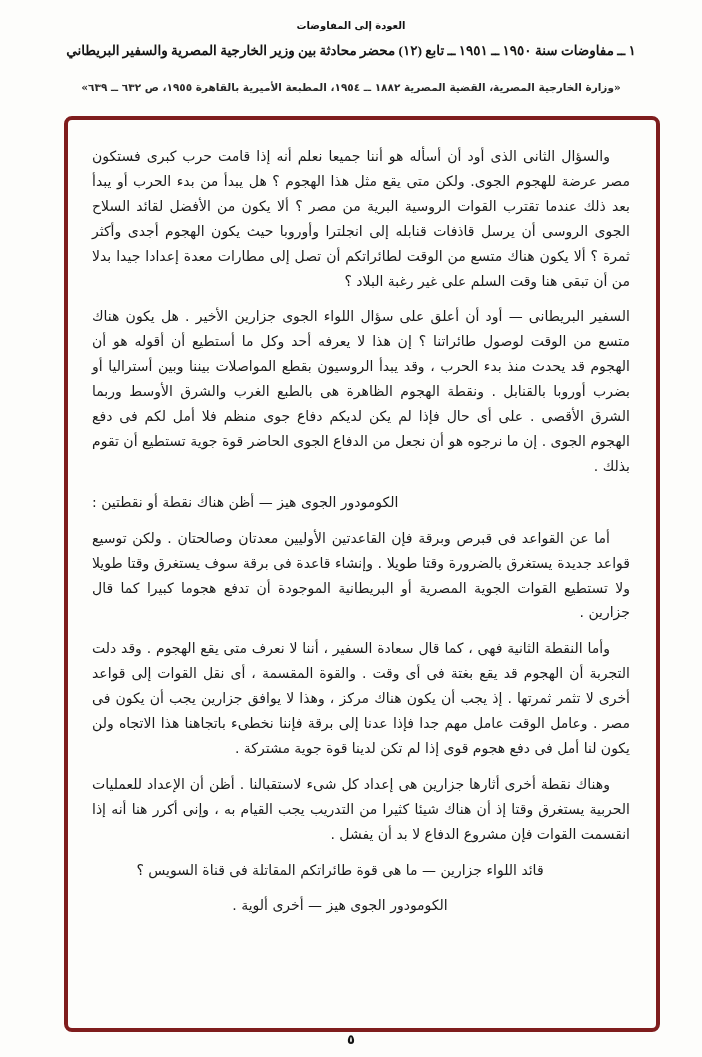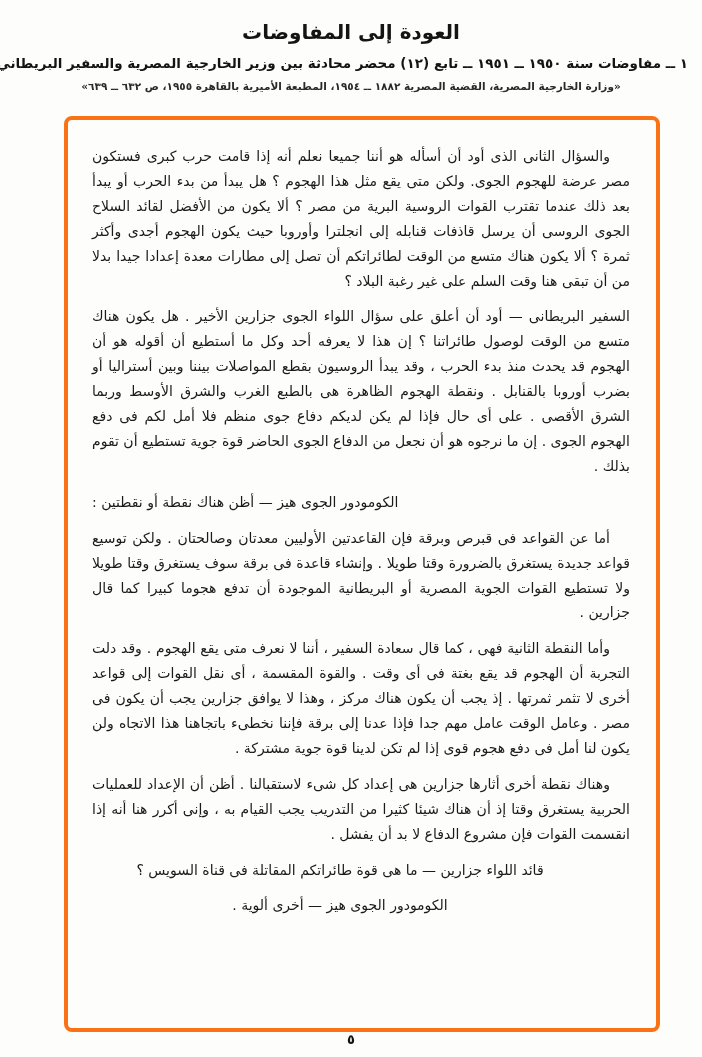--- a/index.html
+++ b/index.html
@@ -15,47 +15,48 @@
     font-family: "DejaVu Sans", sans-serif;
     color: #141414;
     direction: rtl;
     overflow: hidden;
   }
   .header {
     padding-top: 20px;
     text-align: center;
   }
   .doc-title {
-    font-size: 20px;
+    font-size: 10px;
     font-weight: bold;
     letter-spacing: 0.2px;
   }
   .entry-heading {
     margin-top: 11px;
     padding: 0 14px;
     font-size: 13.5px;
     font-weight: bold;
     text-align: center;
     white-space: nowrap;
+    font-family: Liberation Serif, serif;
   }
   .source-line {
-    margin-top: 9px;
+    margin-top: 22px;
     font-size: 10.5px;
     font-weight: bold;
     color: #2a2a2a;
     text-align: center;
   }
   .green-box {
     position: absolute;
     top: 116px;
     right: 42px;
     left: 64px;
     height: 916px;
     box-sizing: border-box;
-    border: 4px solid #f97316;
+    border: 4px solid #7f1d1d;
     border-radius: 8px;
     background: #fdfdfb;
     padding: 24px 26px 18px 24px;
     overflow: hidden;
   }
   .green-box p {
     margin: 0 0 11px 0;
     font-size: 14px;
     line-height: 1.78;
     text-align: justify;

